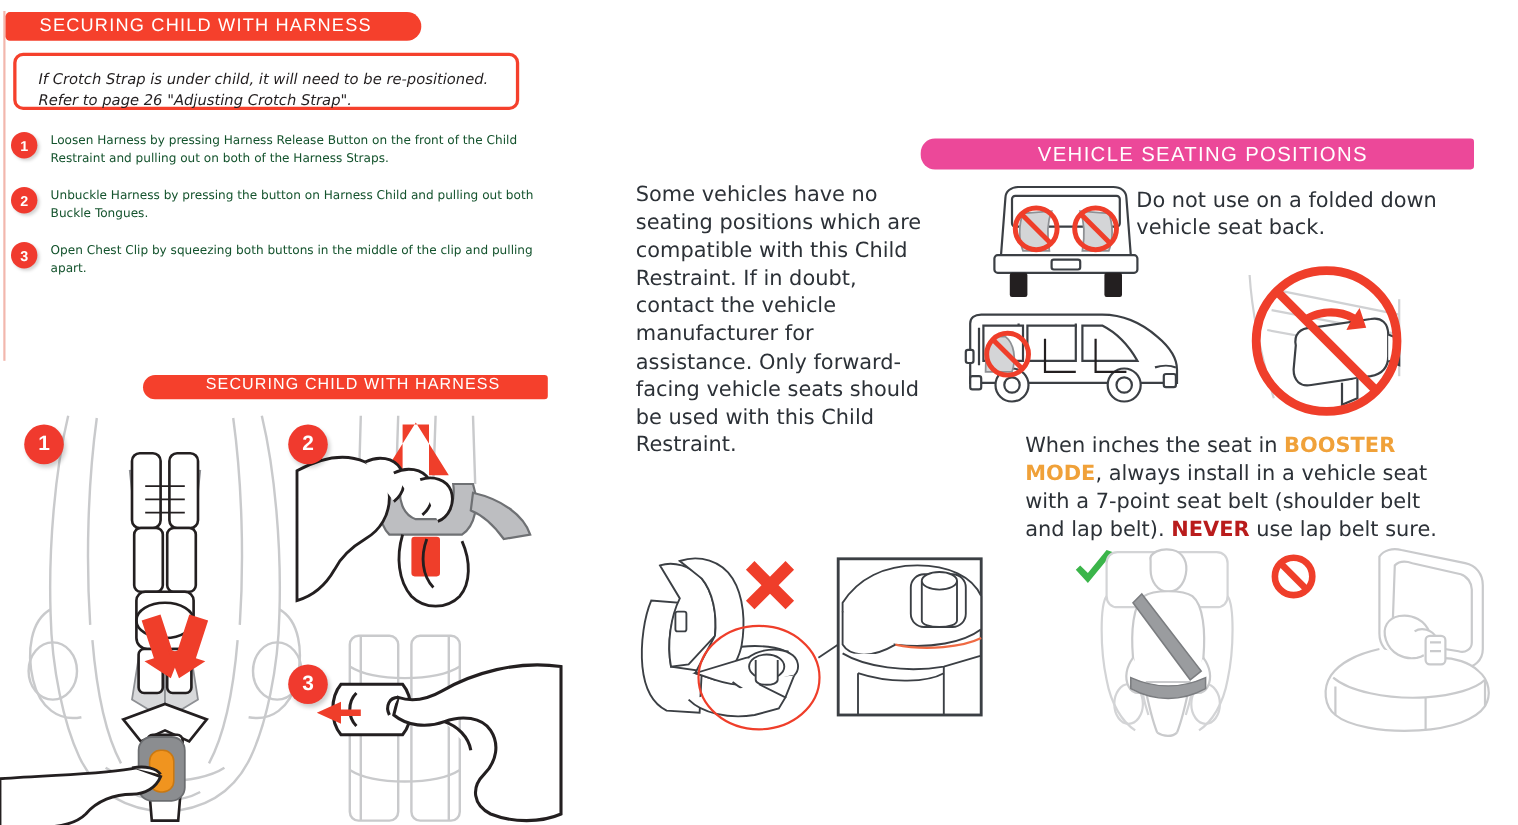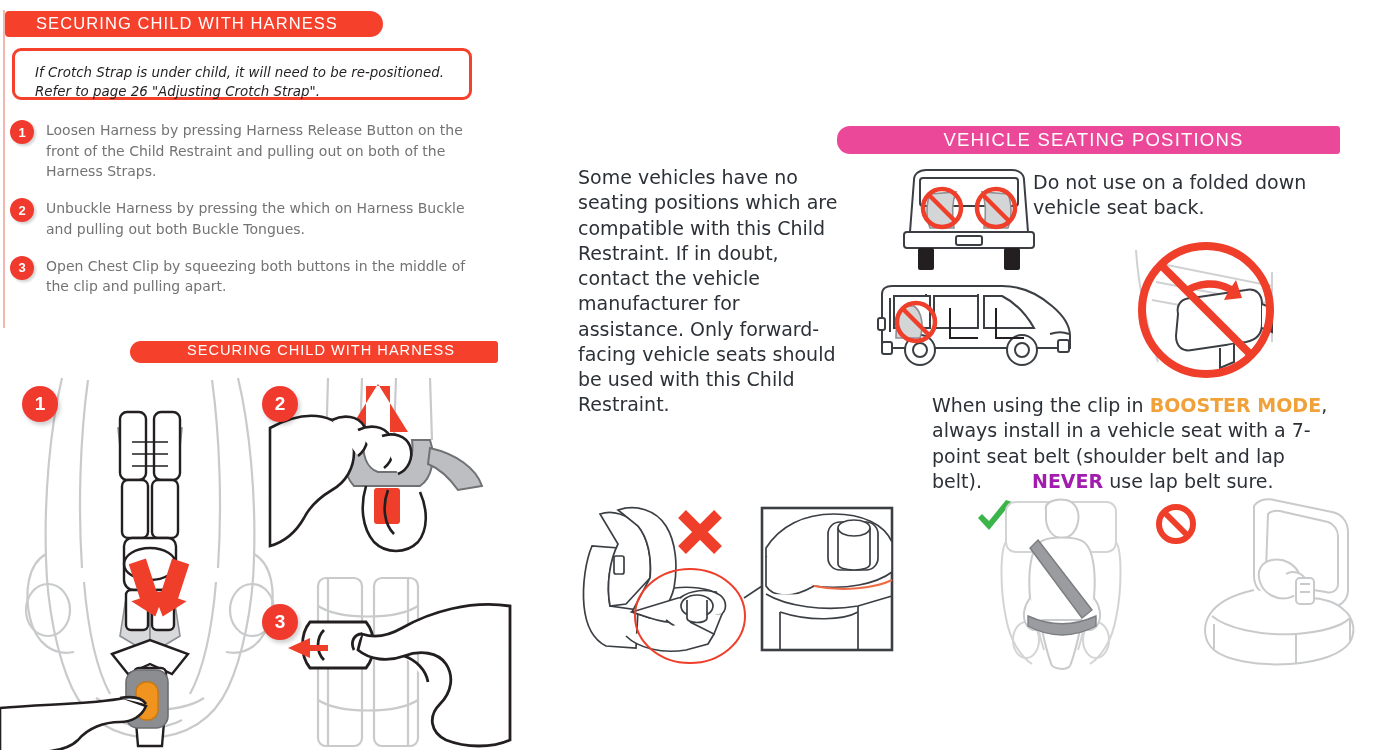--- a/index.html
+++ b/index.html
@@ -20,21 +20,21 @@
   .warnbox p{margin:6px;position:absolute;left:14px;top:6px;right:10px;
       font-style:italic;font-size:13.4px;line-height:1.44;color:#231f20;
       font-family:"DejaVu Sans", sans-serif;}
 
   .steps{position:absolute;left:8px;top:120px;width:480px;}
   .step{position:relative;margin-bottom:16px;padding-left:38px;min-height:34px;}
   .step .num{position:absolute;left:2px;top:0px;width:24px;height:24px;border-radius:50%;
       background:#f03a2e;color:#fff;font-size:13px;font-weight:bold;
       display:flex;align-items:center;justify-content:center;
       box-shadow:2px 2px 3px rgba(0,0,0,.18);}
-  .step .txt{font-size:14px;line-height:1.48;color:#737373;
+  .step .txt{font-size:11px;line-height:1.48;color:#14532d;
       font-family:"DejaVu Sans", sans-serif;}
 
   .banner-red-bot{position:absolute;left:130px;top:341px;width:368px;height:22px;
       background:#f5402c;border-radius:11px 3px 3px 11px;}
   .banner-red-bot .btxt{position:absolute;left:14px;right:0;top:1px;text-align:center;
       color:#fff;font-size:14.6px;letter-spacing:1px;}
 
   .illo-left{position:absolute;left:0px;top:368px;width:510px;height:382px;}
 
   
@@ -43,21 +43,21 @@
   .banner-grey .btxt{position:absolute;left:10px;right:0;top:3px;text-align:center;
       color:#fff;font-size:18.5px;letter-spacing:1.2px;}
 
   .para{position:absolute;font-size:19px;line-height:1.33;color:#2c3137;
       font-family:"DejaVu Sans", sans-serif;}
   .p-left{left:578px;top:165px;width:262px;}
   .p-fold{left:1033px;top:170px;width:290px;}
   .p-3in{left:568px;top:415px;width:322px;}
   .p-boost{left:932px;top:393px;width:400px;}
   .boostword{color:#f0a139;font-weight:bold;}
-  .neverword{font-weight:bold;color:#a21caf;margin-left:44px;}
+  .neverword{font-weight:bold;color:#b91c1c;}
 
   .illo{position:absolute;}
 
   .numbadge{position:absolute;width:36px;height:36px;border-radius:50%;
       background:#f03a2e;color:#fff;font-size:19px;font-weight:bold;
       display:flex;align-items:center;justify-content:center;
       box-shadow:2px 3px 4px rgba(0,0,0,.2);}
   svg{display:block;overflow:visible;}
 </style>
 </head>
@@ -75,21 +75,21 @@
     <p>If Crotch Strap is under child, it will need to be re-positioned. Refer to page 26 "Adjusting Crotch Strap".</p>
   </div>
 
   <div class="steps">
     <div class="step">
       <div class="num">1</div>
       <div class="txt">Loosen Harness by pressing Harness Release Button on the front of the Child Restraint and pulling out on both of the Harness Straps.</div>
     </div>
     <div class="step">
       <div class="num">2</div>
-      <div class="txt">Unbuckle Harness by pressing the which on Harness Buckle and pulling out both Buckle Tongues.</div>
+      <div class="txt">Unbuckle Harness by pressing the button on Harness Child and pulling out both Buckle Tongues.</div>
     </div>
     <div class="step">
       <div class="num">3</div>
       <div class="txt">Open Chest Clip by squeezing both buttons in the middle of the clip and pulling apart.</div>
     </div>
   </div>
 
   <div class="banner-red-bot">
     <div class="btxt">SECURING CHILD WITH HARNESS</div>
   </div>
@@ -217,21 +217,21 @@
 
   <div class="banner-grey">
     <div class="btxt">VEHICLE SEATING POSITIONS</div>
   </div>
 
   <div class="para p-left">Some vehicles have no seating positions which are compatible with this Child Restraint.  If in doubt, contact the vehicle manufacturer for assistance. Only forward-facing vehicle seats should be used with this Child Restraint.</div>
 
   <div class="para p-fold">Do not use on a folded down vehicle seat back.</div>
 
 
-  <div class="para p-boost"><span>When using the clip in </span><span class="boostword">BOOSTER MODE</span><span>, always install in a vehicle seat with a 7-point seat belt (shoulder belt and lap belt).  </span><span class="neverword">NEVER</span><span> use lap belt sure.</span></div>
+  <div class="para p-boost"><span>When inches the seat in </span><span class="boostword">BOOSTER MODE</span><span>, always install in a vehicle seat with a 7-point seat belt (shoulder belt and lap belt).  </span><span class="neverword">NEVER</span><span> use lap belt sure.</span></div>
 
   <svg class="illo" style="left:896px;top:168px;" width="146" height="104" viewBox="0 0 146 104">
     <g fill="#ffffff" stroke="#3b3f44" stroke-width="2">
       <path d="M18 12 C18 6 23 2 30 2 L116 2 C123 2 128 6 128 12 L132 64 L14 64 Z"></path>
       <rect x="24" y="10" width="98" height="28" rx="3"></rect>
       <rect x="8" y="64" width="130" height="16" rx="3"></rect>
       <rect x="60" y="68" width="26" height="9" rx="2"></rect>
     </g>
     <g fill="#231f20">
       <rect x="22" y="80" width="16" height="22" rx="2"></rect>

